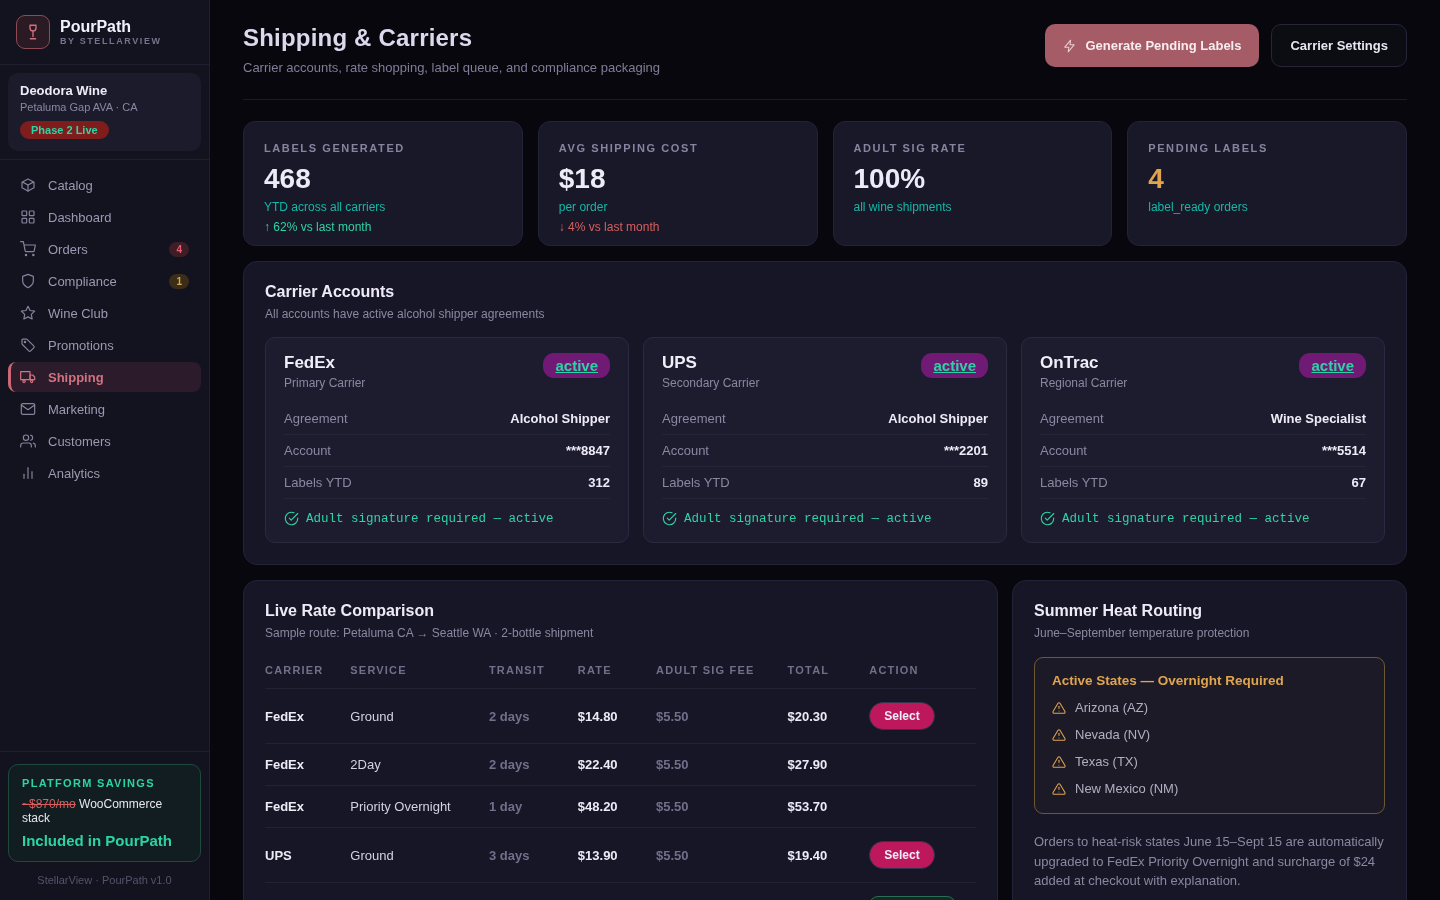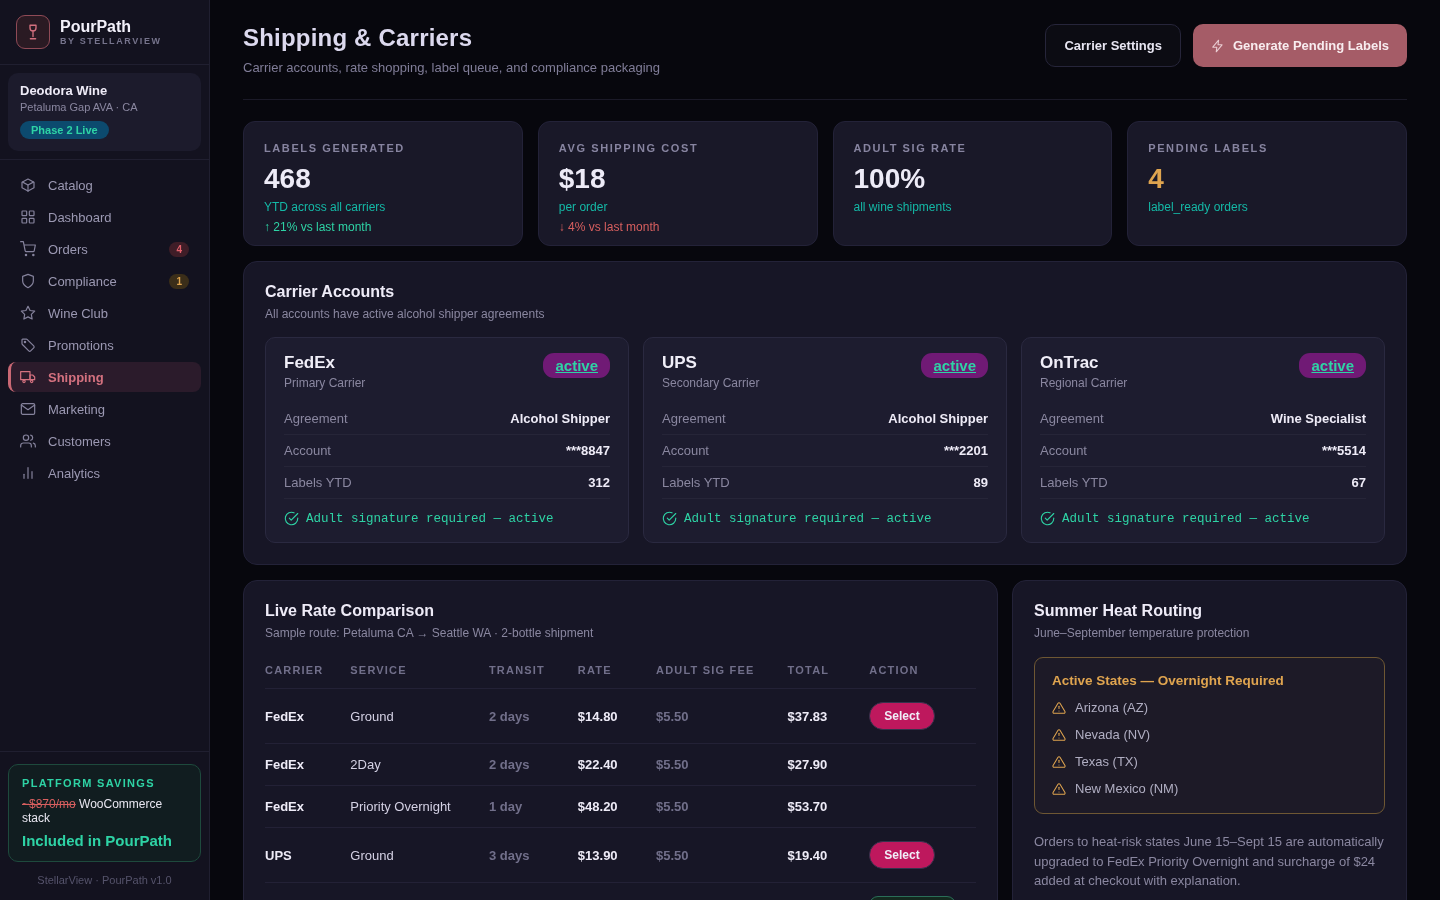--- a/index.html
+++ b/index.html
@@ -13,21 +13,21 @@
   .logo-row { display:flex; align-items:center; gap:10px; padding:15px 16px; }
   .logo-icon { width:34px; height:34px; border-radius:9px; background:#2a1a23;
     border:1px solid #8f4a56; color:#d4717f; display:flex; align-items:center; justify-content:center; }
   .brand-name { font-size:16px; font-weight:bold; color:#f2f0fa; line-height:1.15; }
   .brand-by { font-size:9px; letter-spacing:1.6px; color:#76748c; font-weight:bold; }
   .side-divider { border-top:1px solid #201f30; }
   .account-card { margin:8px; background:#1c1b2c; border-radius:10px; padding:10px 12px 12px; }
   .account-name { font-size:13px; font-weight:bold; color:#eeebf7; }
   .account-loc { font-size:11px; color:#8a87a0; margin-top:3px; }
   .phase-badge { display:inline-block; margin-top:8px; font-size:11px; font-weight:bold;
-    color:#2ed3a5; background:#0c4a6e; padding:3px 11px; border-radius:10px; }
+    color:#2ed3a5; background:#7f1d1d; padding:3px 11px; border-radius:10px; }
   .nav { padding:10px 8px; display:flex; flex-direction:column; gap:2px; }
   .nav-item { display:flex; align-items:center; gap:12px; padding:0 12px; height:30px;
     border-radius:8px; color:#9b98b2; font-size:13px; cursor:pointer; }
   .nav-item .ic { display:flex; width:16px; color:#85829c; }
   .nav-item.active { background:#2b1b2b; color:#d4717f; font-weight:bold;
     border-left:3px solid #c96874; padding-left:9px; }
   .nav-item.active .ic { color:#d4717f; }
   .nav-badge { margin-left:auto; font-size:10px; font-weight:bold; padding:2px 7px; border-radius:9px; }
   .nav-badge.red { background:#3f1d27; color:#e2606b; }
   .nav-badge.amber { background:#3b2e19; color:#dfa44f; }
@@ -258,38 +258,38 @@
   </aside>
 
   <main class="main">
 
     <div class="main-header">
       <div>
         <h1 class="page-title">Shipping &amp; Carriers</h1>
         <div class="page-subtitle">Carrier accounts, rate shopping, label queue, and compliance packaging</div>
       </div>
       <div class="header-actions">
-        <button class="btn btn-secondary">Carrier Settings</button>
         <button class="btn btn-primary">
           <span class="ic">
               <svg width="14" height="14" viewBox="0 0 24 24" fill="none" stroke="currentColor" stroke-width="1.8" stroke-linejoin="round">
                 <path d="M13 2L3 14h7l-1 8 10-12h-7l1-8z"></path>
               </svg>
             </span>
           <span>Generate Pending Labels</span>
         </button>
+        <button class="btn btn-secondary">Carrier Settings</button>
       </div>
     </div>
 
     <div class="stats-row">
       <div class="stat-card">
         <div class="stat-label">LABELS GENERATED</div>
         <div class="stat-value">468</div>
         <div class="stat-sub">YTD across all carriers</div>
-        <div class="stat-trend up">↑ 21% vs last month</div>
+        <div class="stat-trend up">↑ 62% vs last month</div>
       </div>
       <div class="stat-card">
         <div class="stat-label">AVG SHIPPING COST</div>
         <div class="stat-value">$18</div>
         <div class="stat-sub">per order</div>
         <div class="stat-trend down">↓ 4% vs last month</div>
       </div>
       <div class="stat-card">
         <div class="stat-label">ADULT SIG RATE</div>
         <div class="stat-value">100%</div>
@@ -426,21 +426,21 @@
               <th>ACTION</th>
             </tr>
           </thead>
           <tbody>
             <tr>
               <td class="c-carrier">FedEx</td>
               <td class="c-service">Ground</td>
               <td class="c-transit">2 days</td>
               <td class="c-rate">$14.80</td>
               <td class="c-fee">$5.50</td>
-              <td class="c-total">$37.83</td>
+              <td class="c-total">$20.30</td>
               <td><button class="select-btn">Select</button></td>
             </tr>
             <tr>
               <td class="c-carrier">FedEx</td>
               <td class="c-service">2Day</td>
               <td class="c-transit">2 days</td>
               <td class="c-rate">$22.40</td>
               <td class="c-fee">$5.50</td>
               <td class="c-total">$27.90</td>
               <td></td>

